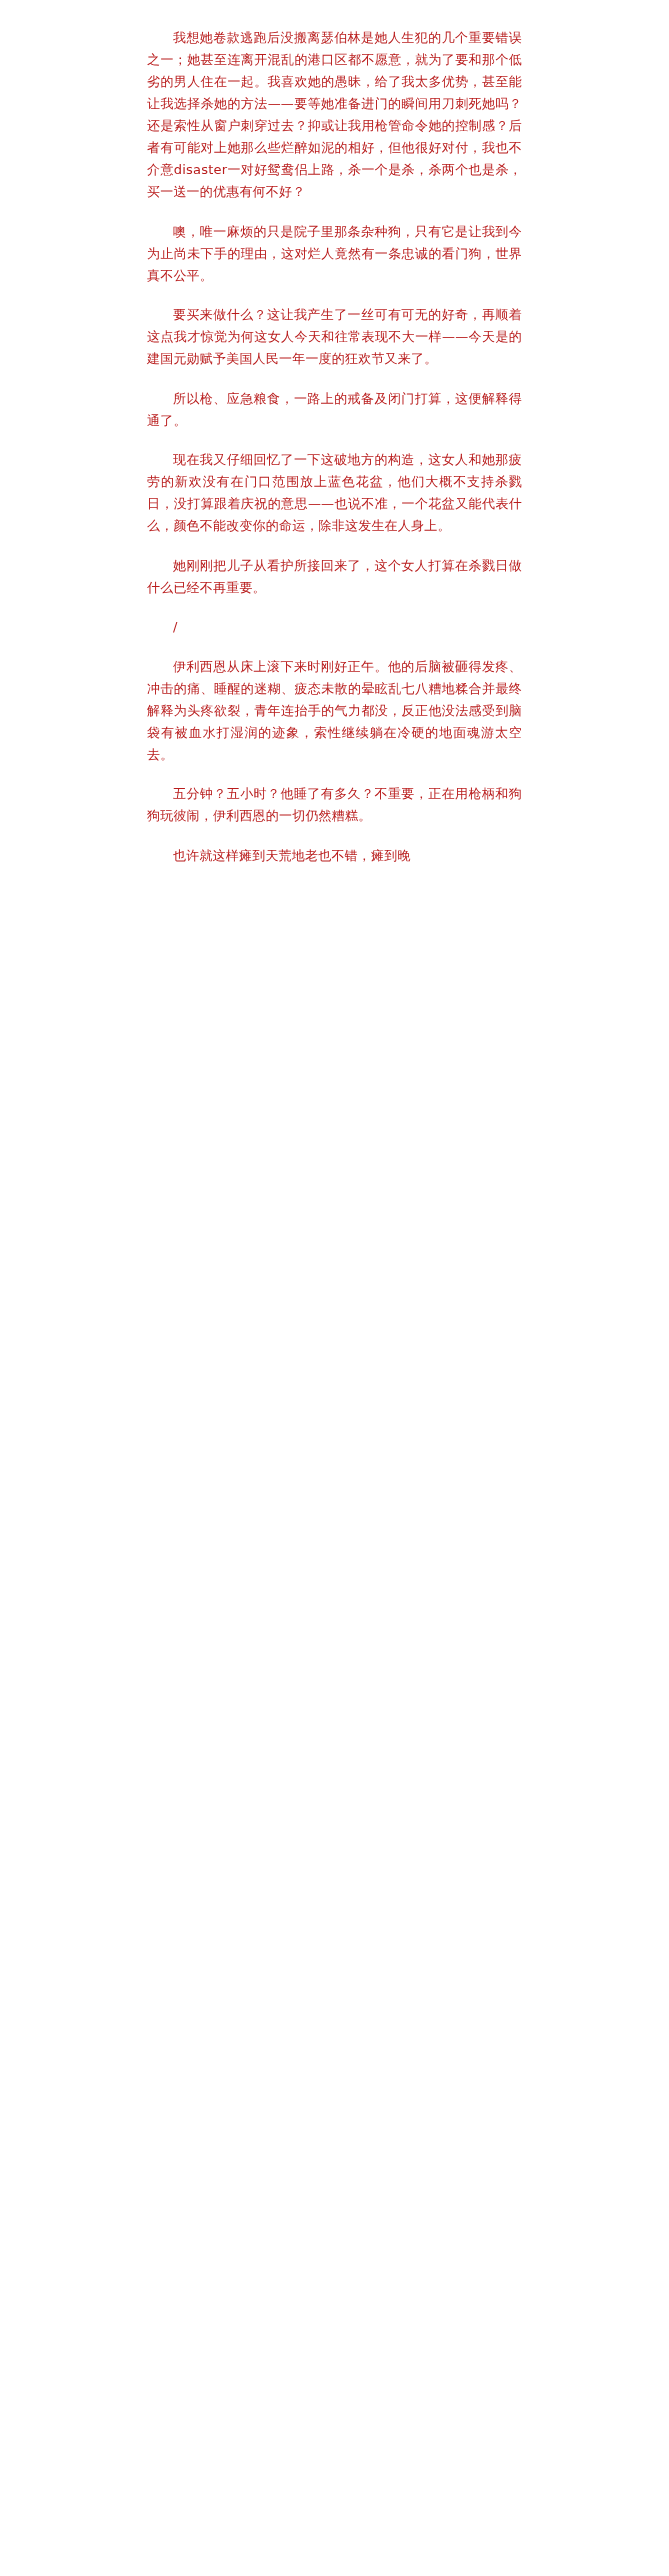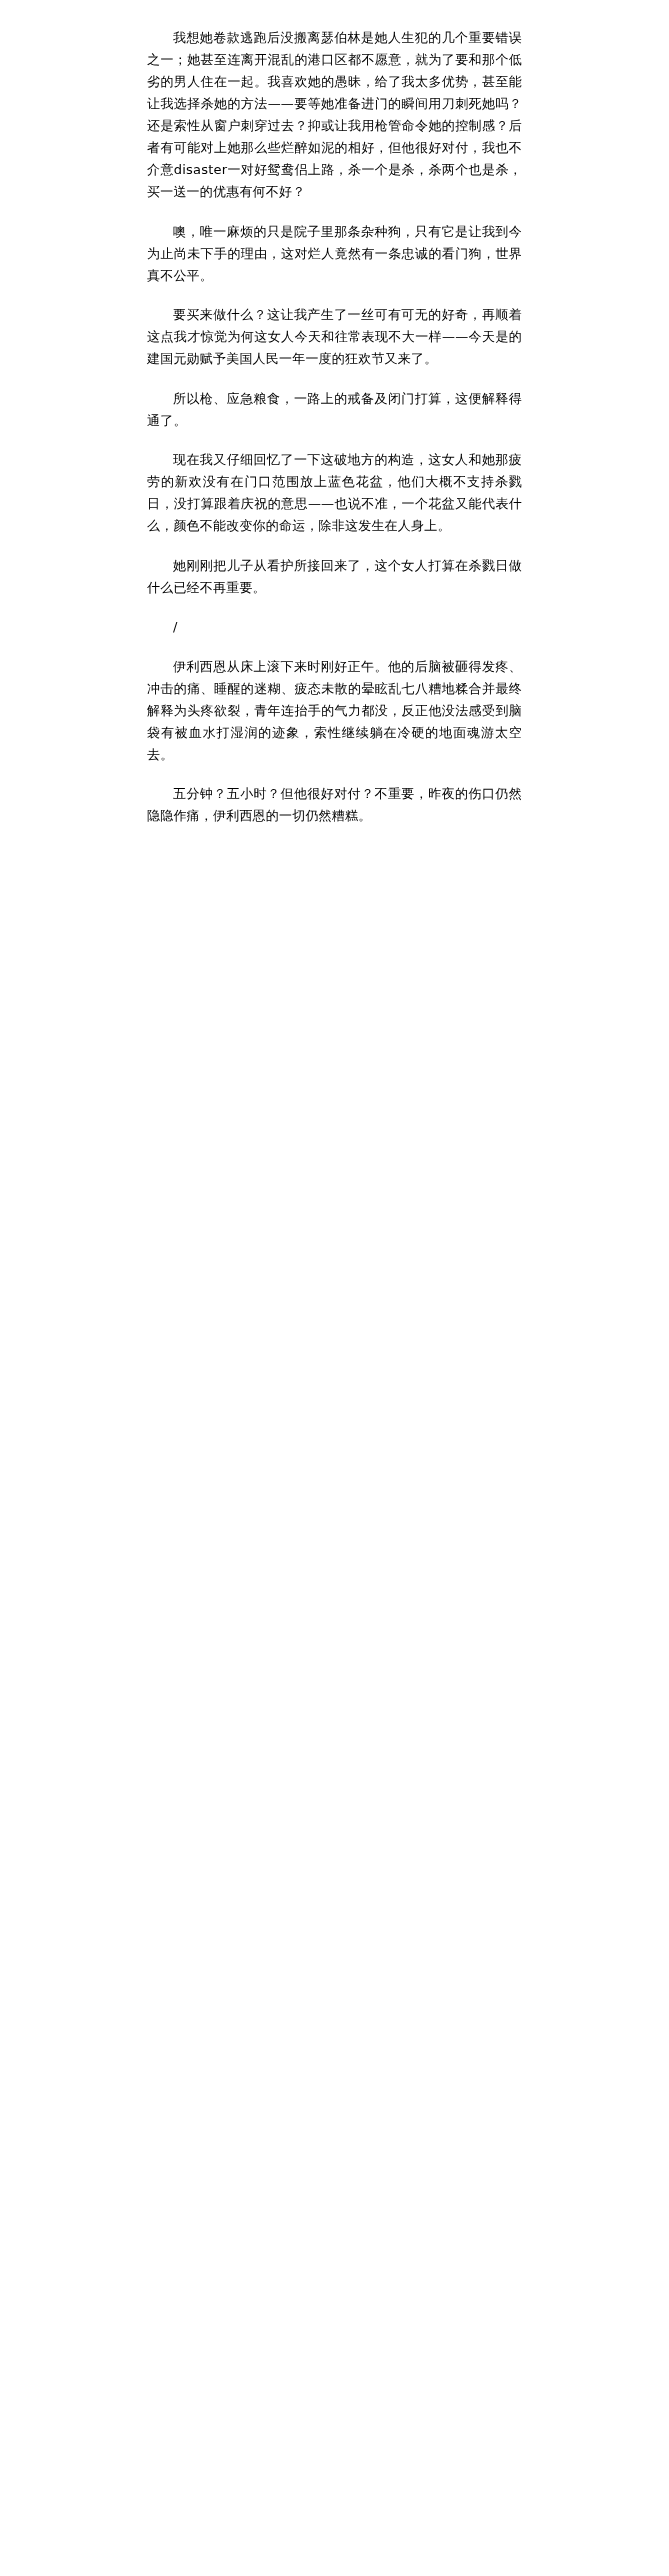--- a/index.html
+++ b/index.html
@@ -21,21 +21,21 @@
   .content {
     position: absolute;
     left: 147px;
     top: 27px;
     width: 375px;
   }
   p.para {
     margin: 0 0 17.5px 0;
     font-size: 13px;
     line-height: 22px;
-    color: #000000;
+    color: #b91c1c;
     text-align: justify;
     text-indent: 2em;
     font-family: "DejaVu Sans", "Liberation Sans", sans-serif;
     letter-spacing: 0.2px;
   }
   .separator {
     margin: 29px 0 32px 0;
     font-size: 13px;
     line-height: 22px;
     color: #1b1b1b;
@@ -53,18 +53,19 @@
     <p class="para">我想她卷款逃跑后没搬离瑟伯林是她人生犯的几个重要错误之一；她甚至连离开混乱的港口区都不愿意，就为了要和那个低劣的男人住在一起。我喜欢她的愚昧，给了我太多优势，甚至能让我选择杀她的方法——要等她准备进门的瞬间用刀刺死她吗？还是索性从窗户刺穿过去？抑或让我用枪管命令她的控制感？后者有可能对上她那么些烂醉如泥的相好，但他很好对付，我也不介意disaster一对好鸳鸯侣上路，杀一个是杀，杀两个也是杀，买一送一的优惠有何不好？</p>
     <p class="para">噢，唯一麻烦的只是院子里那条杂种狗，只有它是让我到今为止尚未下手的理由，这对烂人竟然有一条忠诚的看门狗，世界真不公平。</p>
     <p class="para">要买来做什么？这让我产生了一丝可有可无的好奇，再顺着这点我才惊觉为何这女人今天和往常表现不大一样——今天是的建国元勋赋予美国人民一年一度的狂欢节又来了。</p>
     <p class="para">所以枪、应急粮食，一路上的戒备及闭门打算，这便解释得通了。</p>
     <p class="para">现在我又仔细回忆了一下这破地方的构造，这女人和她那疲劳的新欢没有在门口范围放上蓝色花盆，他们大概不支持杀戮日，没打算跟着庆祝的意思——也说不准，一个花盆又能代表什么，颜色不能改变你的命运，除非这发生在人身上。</p>
     <p class="para">她刚刚把儿子从看护所接回来了，这个女人打算在杀戮日做什么已经不再重要。</p>
 
     <p class="para separator">/</p>
 
     <p class="para">伊利西恩从床上滚下来时刚好正午。他的后脑被砸得发疼、冲击的痛、睡醒的迷糊、疲态未散的晕眩乱七八糟地糅合并最终解释为头疼欲裂，青年连抬手的气力都没，反正他没法感受到脑袋有被血水打湿润的迹象，索性继续躺在冷硬的地面魂游太空去。</p>
-    <p class="para">五分钟？五小时？但他很好对付？不重要，昨夜的伤口仍然隐隐作痛，伊利西恩的一切仍然糟糕。</p>
+    <p class="para">五分钟？五小时？他睡了有多久？不重要，正在用枪柄和狗狗玩彼闹，伊利西恩的一切仍然糟糕。</p>
+    <p class="para">也许就这样瘫到天荒地老也不错，瘫到晚</p>
 
   </div>
 
 </div>
 
 
 </body></html>

